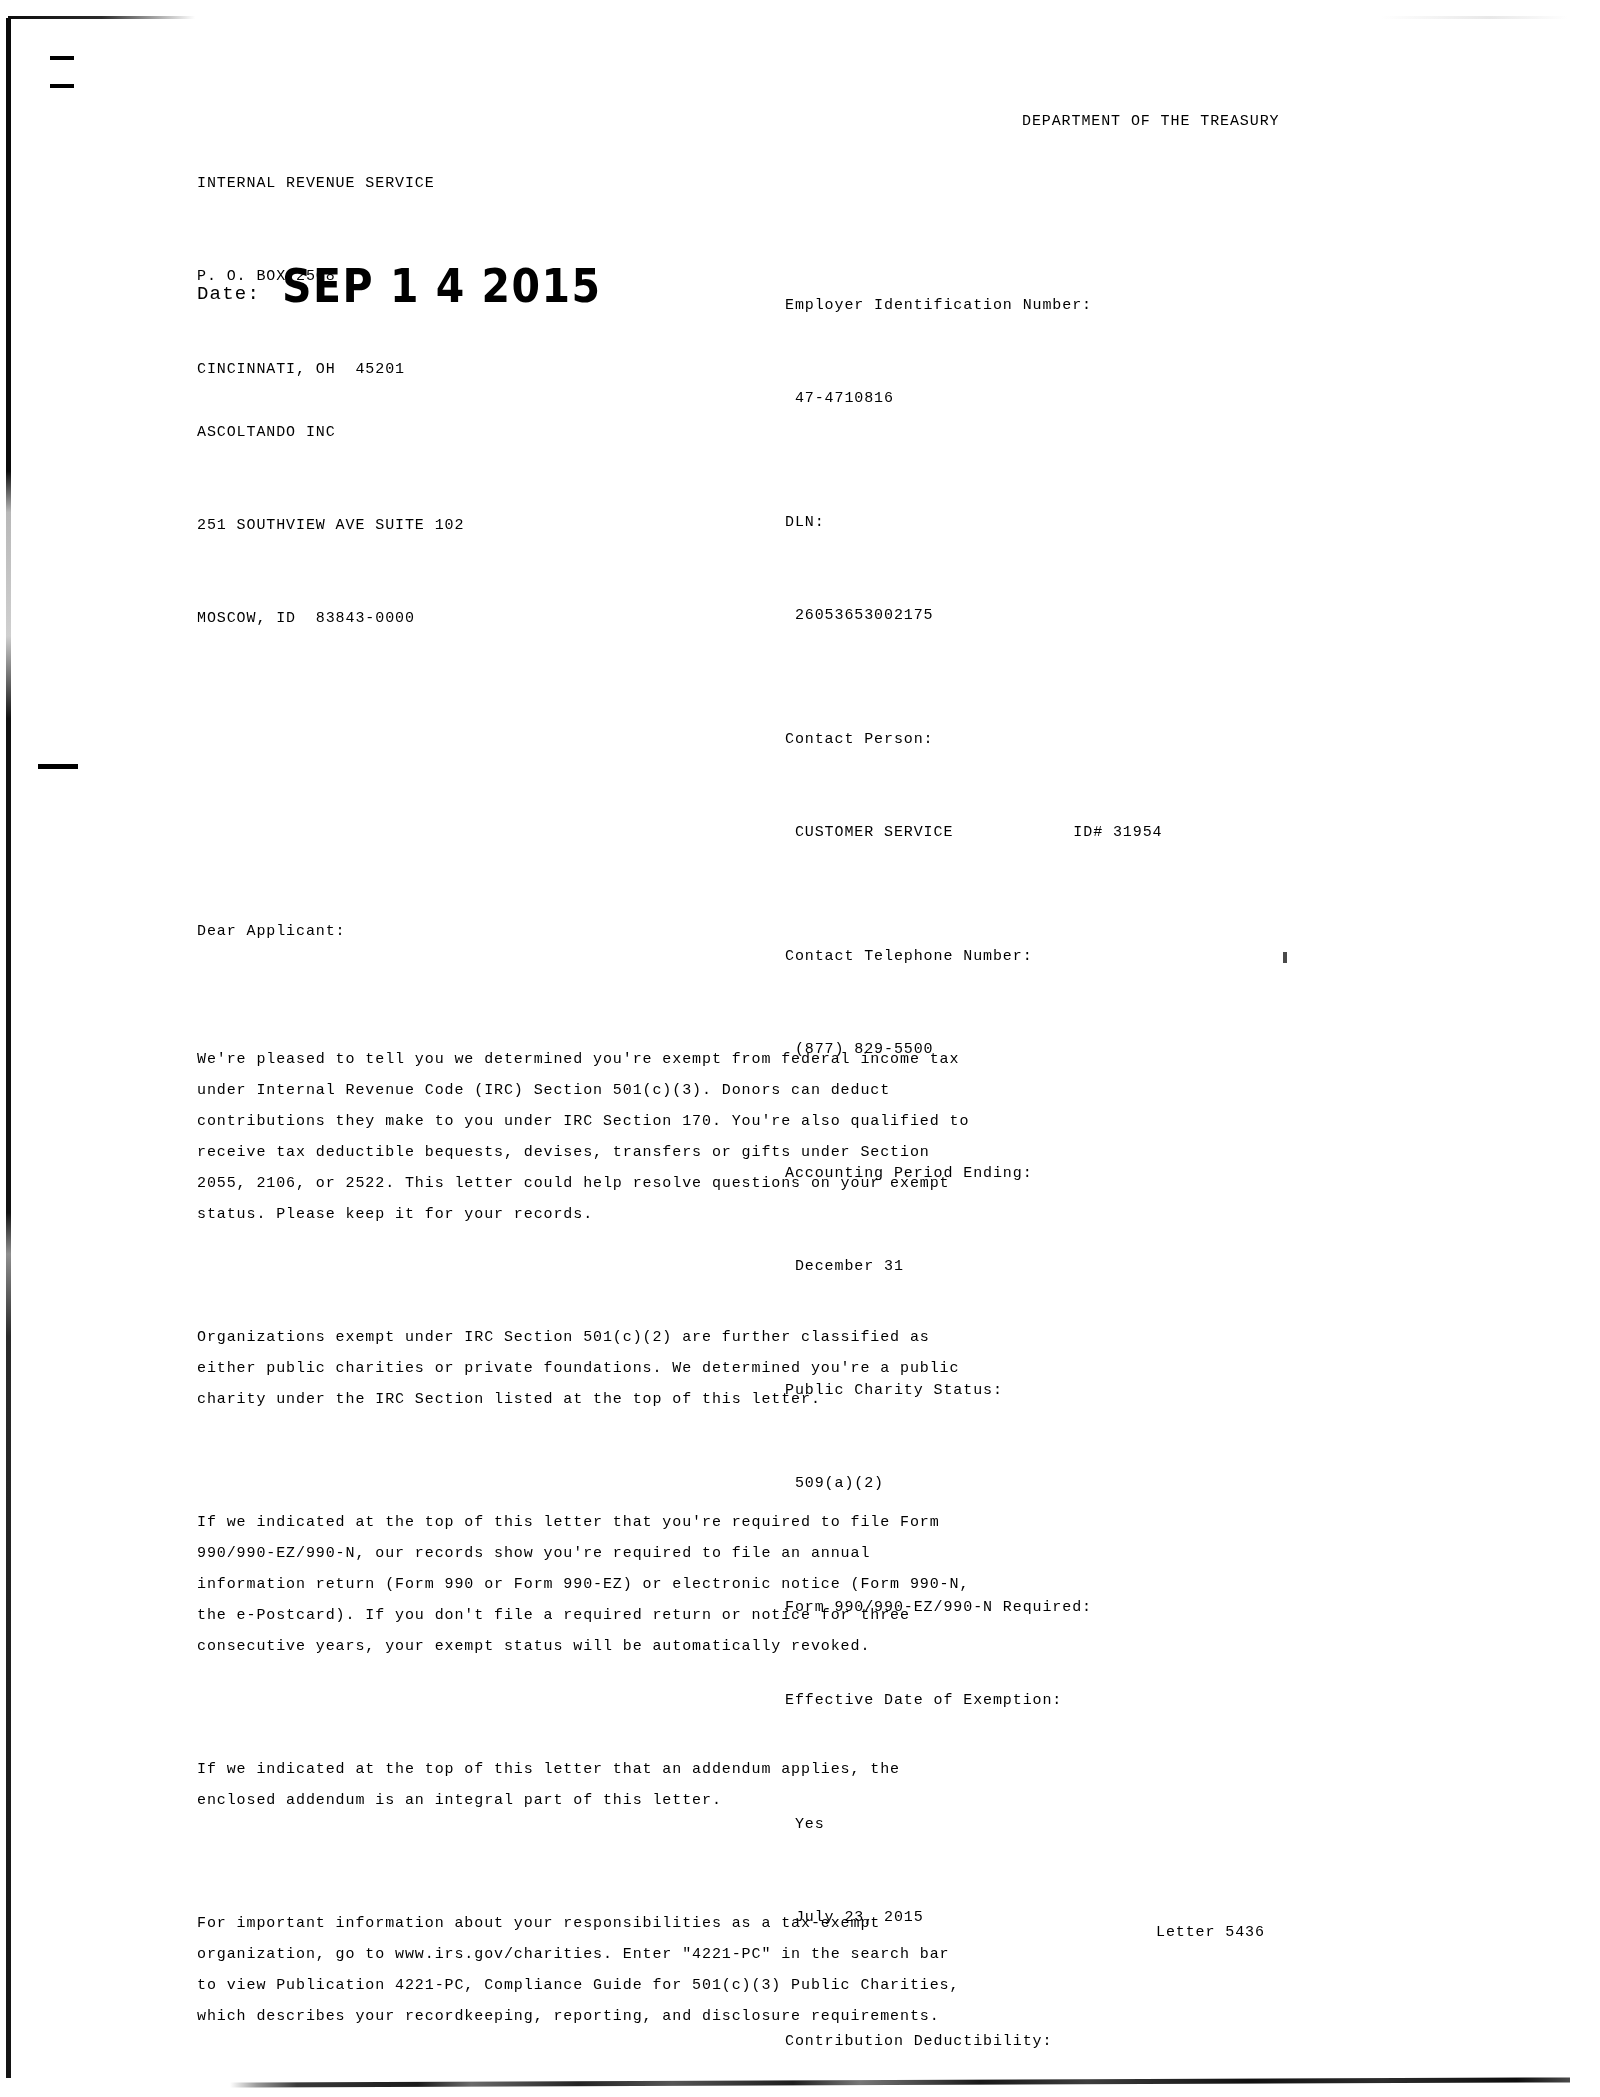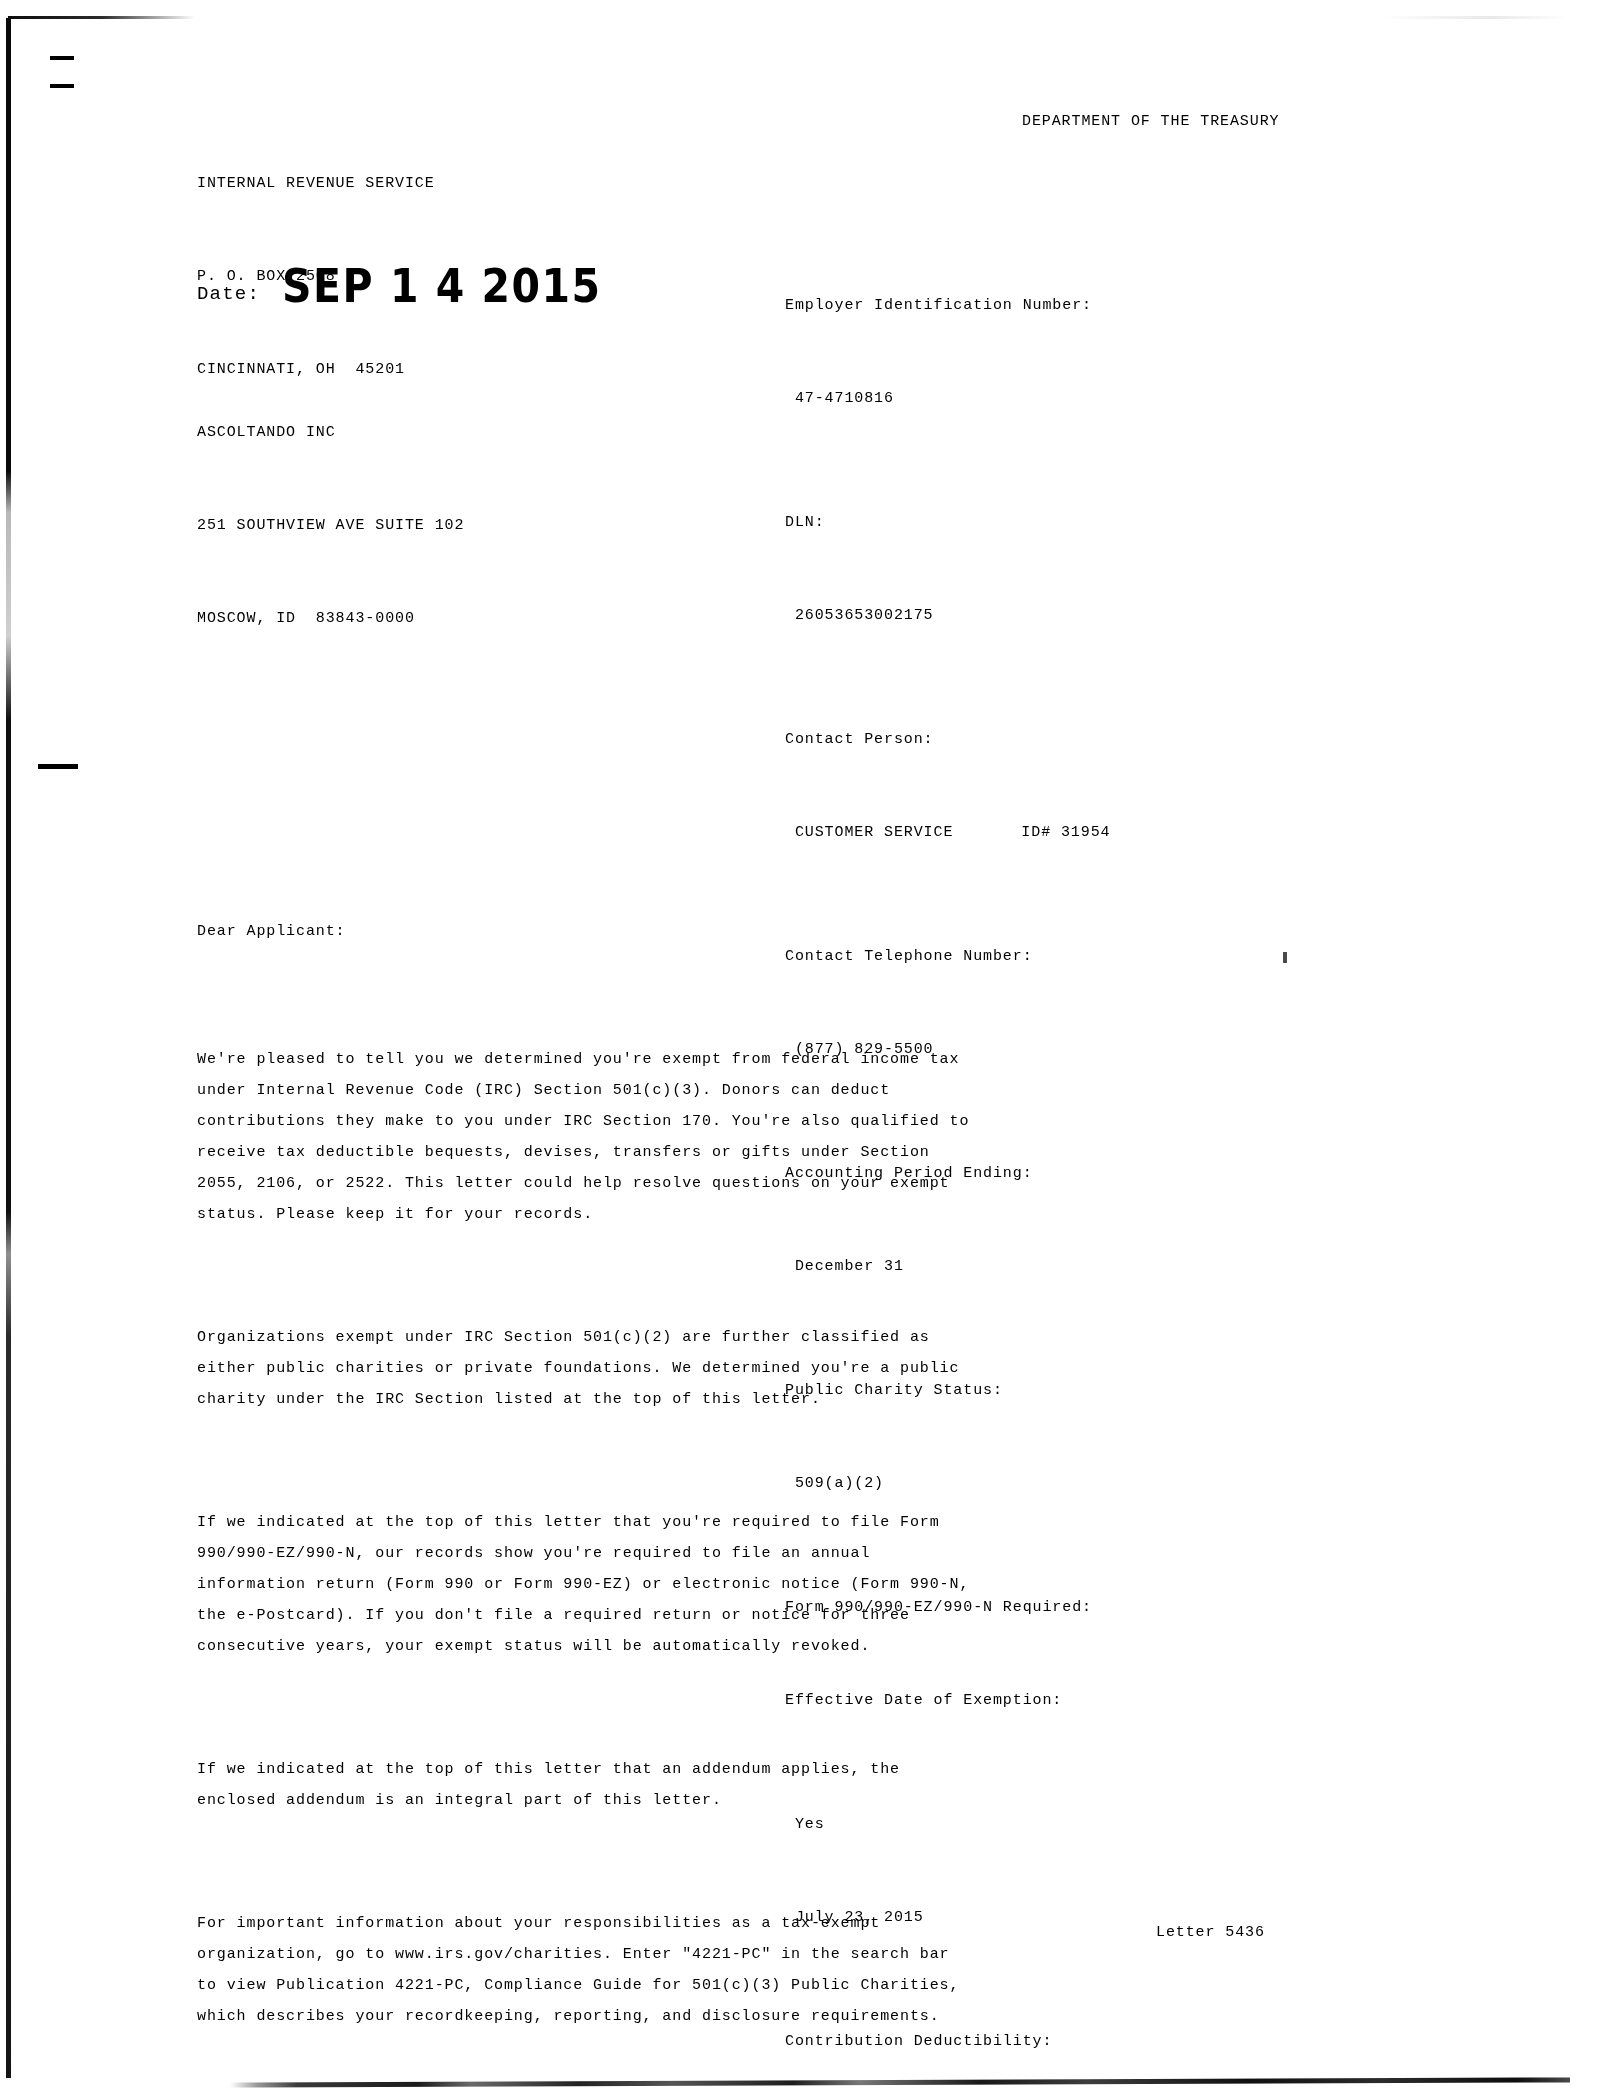--- a/index.html
+++ b/index.html
@@ -127,21 +127,21 @@
     position: absolute;
     left: 785px;
     top: 228px;
   }
   .info-line { white-space: pre; }
   .info-contact {
     display: flex;
     text-align: center;
   }
   .info-contact .idnum {
-    margin-left: 68px;
+    margin-left: 120px;
   }
 
   .salutation {
     position: absolute;
     left: 197px;
     top: 916px;
   }
 
   .body-copy {
     position: absolute;

